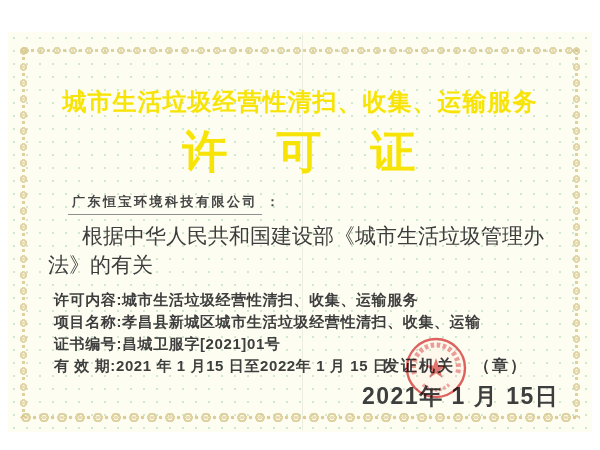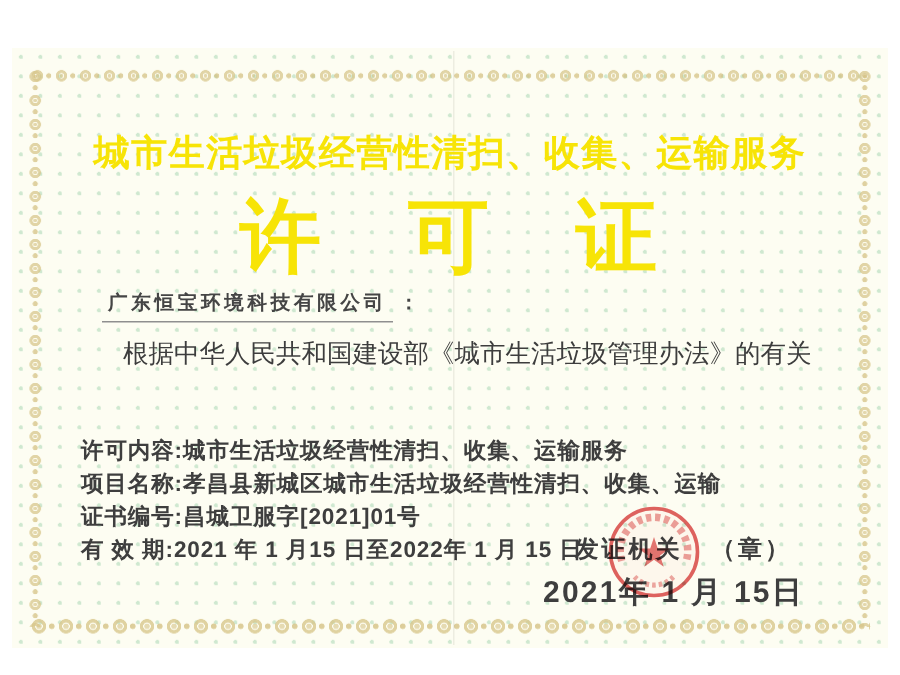--- a/index.html
+++ b/index.html
@@ -40,34 +40,34 @@
       radial-gradient(circle at 6.5px 5px,rgba(210,190,125,.6) 1px,rgba(210,190,125,0) 1.4px),
       radial-gradient(circle at 6.5px 12.5px,rgba(210,190,125,.7) 1.5px,rgba(210,190,125,0) 1.9px);
     background-size:13px 16px;background-repeat:repeat-y;
   }
   .b-left{left:9px;}
   .b-right{right:9px;}
   .crease{position:absolute;left:294px;top:2px;width:1px;height:396px;background:rgba(140,140,125,.14);}
   
   .t-yellow{color:#f7e406;font-weight:bold;text-align:center;position:absolute;left:0;right:0;}
   .title-1{top:54px;font-size:24px;letter-spacing:1px;}
-  .title-2{top:90px;font-size:54px;letter-spacing:2px;}
+  .title-2{top:90px;font-size:45px;letter-spacing:2px;}
   .company-row{position:absolute;left:60px;top:161px;font-size:13px;color:#454545;font-weight:bold;}
   .company-name{display:inline-block;letter-spacing:2.5px;border-bottom:1px solid #8f8f8f;padding:0 4px 3px 4px;}
   .company-colon{margin-left:4px;}
-  .para{position:absolute;left:40px;top:189px;width:516px;font-size:17px;line-height:29px;color:#3d3d3d;}
+  .para{position:absolute;left:40px;top:189px;width:516px;font-size:21px;line-height:29px;color:#3d3d3d;}
   .para .line1{text-indent:34px;}
   .field-row{position:absolute;left:46px;font-size:15px;font-weight:bold;color:#3e3e3e;letter-spacing:.6px;white-space:nowrap;}
   .f1{top:259px;}
   .f2{top:281px;}
   .f3{top:303px;text-align:center;}
   .f4{top:325px;}
   .issuer{position:absolute;left:375px;top:324px;font-size:16px;font-weight:bold;color:#3e3e3e;letter-spacing:2px;}
   .issuer-suffix{position:absolute;left:466px;top:324px;font-size:16px;font-weight:bold;color:#3e3e3e;letter-spacing:2px;}
-  .issue-date{position:absolute;left:354px;top:349px;font-size:20px;font-weight:bold;color:#3e3e3e;letter-spacing:1.5px;text-align:center;}
+  .issue-date{position:absolute;left:354px;top:349px;font-size:23px;font-weight:bold;color:#3e3e3e;letter-spacing:1.5px;text-align:center;}
   
   .seal{
     position:absolute;left:396px;top:304px;width:64px;height:64px;
     mix-blend-mode:multiply;opacity:.92;
   }
 </style>
 </head>
 <body>
 
 <div class="paper">

